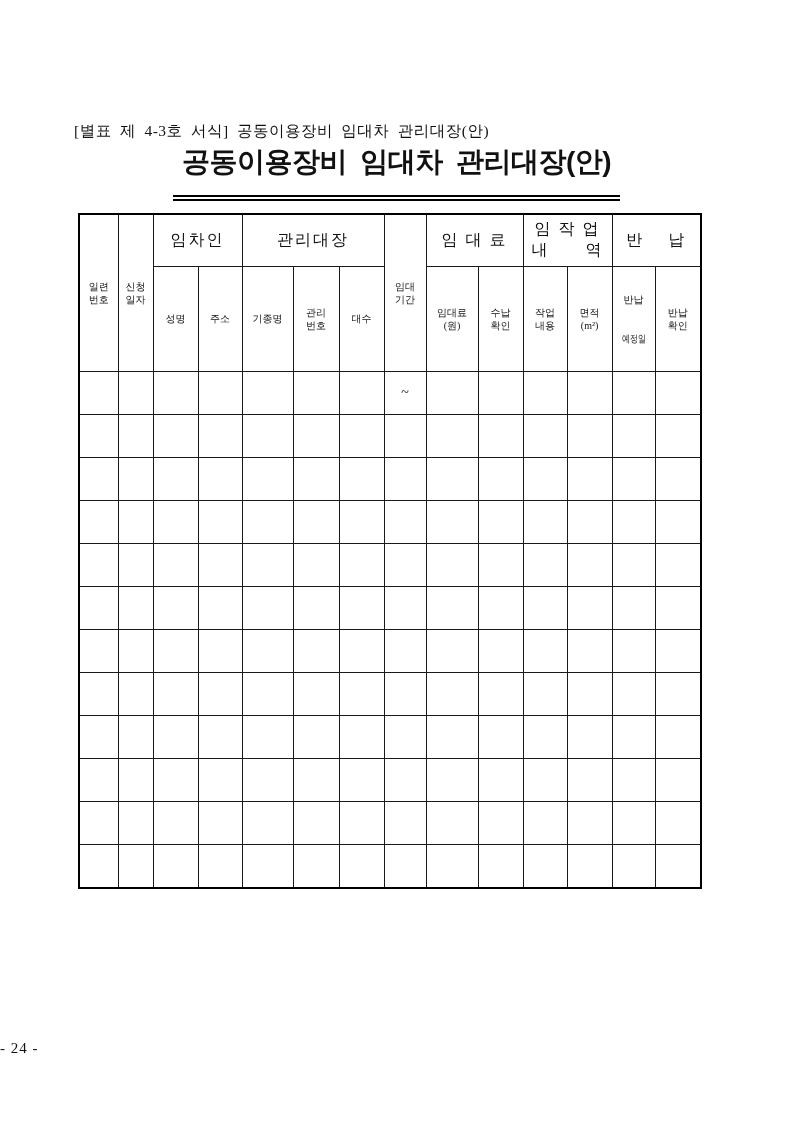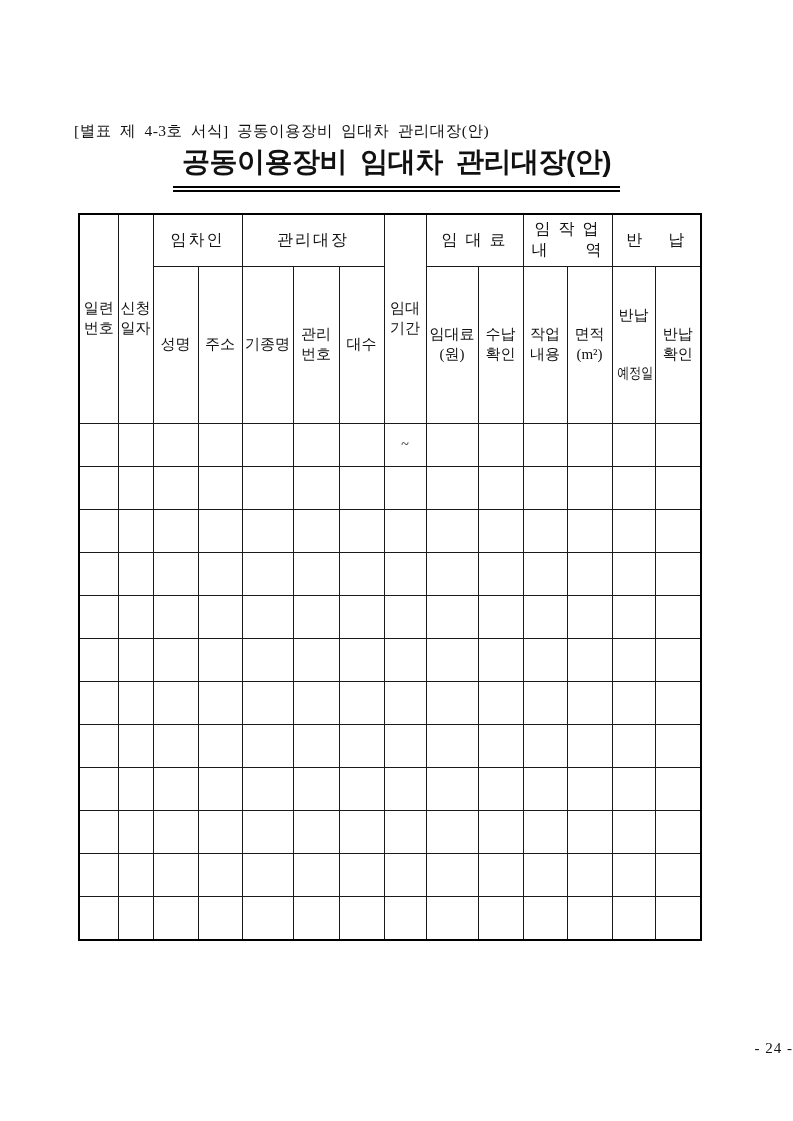--- a/index.html
+++ b/index.html
@@ -36,21 +36,21 @@
     top: 143px;
     text-align: center;
   }
   .doc-title {
     display: inline-block;
     font-family: "Liberation Sans", "DejaVu Sans", sans-serif;
     font-weight: 700;
     font-size: 28px;
     letter-spacing: -0.5px;
     word-spacing: 6px;
-    padding: 0 9px 5px 9px;
+    padding: 0 9px 14px 9px;
     border-bottom: 6px double #000;
     white-space: nowrap;
   }
   
   table.ledger {
     position: absolute;
     left: 78px;
     top: 213px;
     width: 622px;
     border-collapse: collapse;
@@ -58,21 +58,21 @@
     border: 2px solid #000;
   }
   table.ledger th,
   table.ledger td {
     border: 1px solid #1a1a1a;
     padding: 0;
     margin: 0;
   }
   table.ledger thead th {
     font-weight: normal;
-    font-size: 15px;
+    font-size: 10px;
     text-align: center;
     vertical-align: middle;
     line-height: 1.3;
     white-space: pre-wrap;
   }
   table.ledger thead th.grp {
     font-size: 16px;
     letter-spacing: 2px;
   }
   tr.h-top  { height: 52px; }
@@ -94,21 +94,21 @@
   td.tilde-cell {
     font-family: "Liberation Serif", "DejaVu Serif", serif;
     font-size: 14px;
   }
   
   .footer {
     position: absolute;
     left: 0;
     right: 0;
     top: 1040px;
-    text-align: right;
+    text-align: left;
     font-size: 15px;
     letter-spacing: 1px;
   }
 </style>
 </head>
 <body>
 
 <div class="page">
 
   <div class="top-label">[별표 제 4-3호 서식] 공동이용장비 임대차 관리대장(안)</div>

